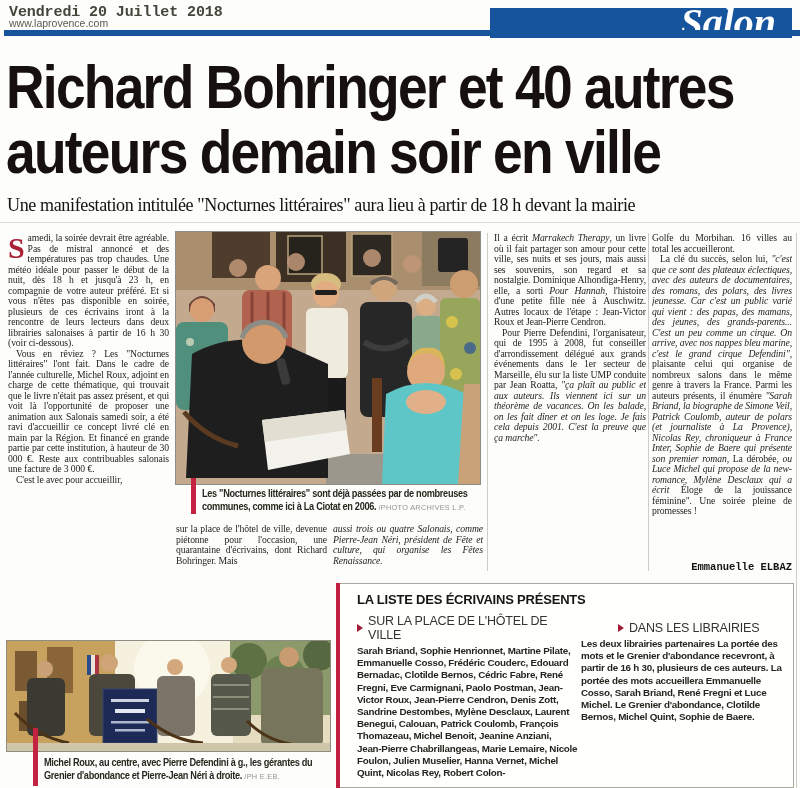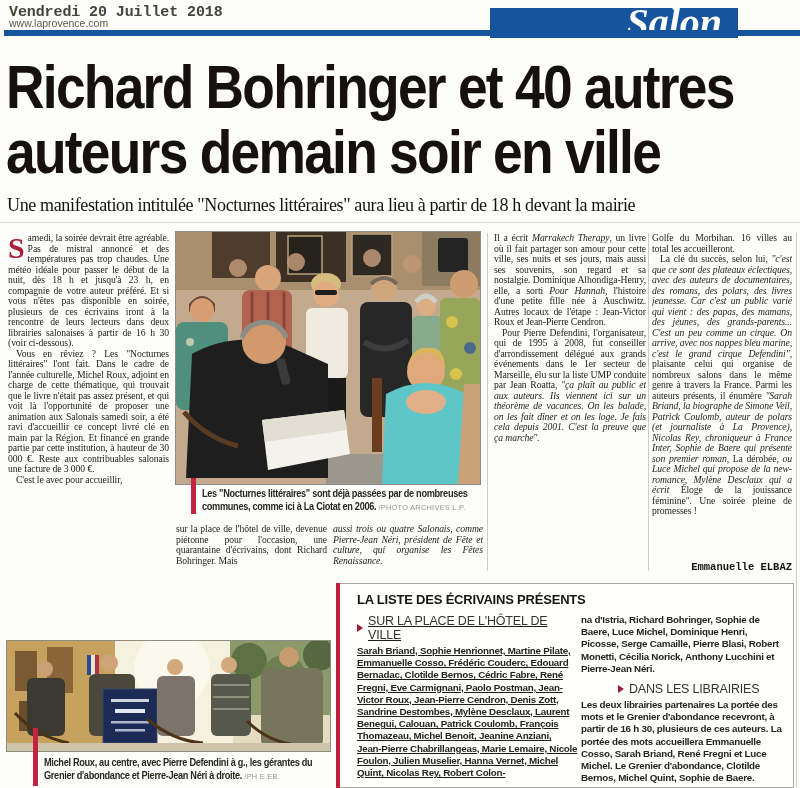--- a/index.html
+++ b/index.html
@@ -3,21 +3,21 @@
 <meta charset="utf-8">
 <style>
   html,body{margin:0;padding:0;background:#fff;}
   .page{position:relative;width:800px;height:788px;background:#fdfdfb;overflow:hidden;
         font-family:"Liberation Serif",serif;color:#1e1d1a;}
   
   .mh-date{position:absolute;left:9px;top:4px;font-family:Liberation Mono, monospace;
            font-size:15px;font-weight:bold;color:#45453c;letter-spacing:-0.1px;}
   .mh-url{position:absolute;left:9px;top:17px;font-family:"Liberation Sans",sans-serif;
           font-size:10.5px;color:#5a5a50;}
-  .banner{position:absolute;left:490px;top:8px;width:248px;height:30px;background:#16549e;overflow:hidden;}
+  .banner{position:absolute;left:490px;top:8px;width:302px;height:30px;background:#16549e;overflow:hidden;}
   .banner-text{position:absolute;right:16px;top:-9px;font-family:"Liberation Serif",serif;
                font-style:italic;font-weight:bold;font-size:40px;color:#ffffff;}
   .blue-rule{position:absolute;left:4px;top:30px;width:796px;height:6px;background:#16549e;}
   
   .headline{position:absolute;left:6px;top:54px;font-family:"Liberation Sans",sans-serif;
             font-weight:bold;font-size:62px;line-height:65px;letter-spacing:-2px;color:#16100f;
             transform:scaleX(0.86);transform-origin:0 0;white-space:nowrap;}
   .subhead{position:absolute;left:7px;top:194px;width:830px;font-family:"Liberation Serif",serif;
            font-size:19px;color:#15130f;letter-spacing:-0.4px;transform:scaleX(0.95);transform-origin:0 0;}
   .hairline{position:absolute;left:0;top:222px;width:800px;height:1px;background:#dcdad2;}
@@ -42,21 +42,21 @@
   .capbar{position:absolute;width:5px;background:#c32240;z-index:3;}
   .cap{position:absolute;font-family:"Liberation Sans",sans-serif;font-weight:bold;font-size:10px;
        line-height:13px;letter-spacing:-0.35px;color:#29281f;transform:scaleX(0.92);transform-origin:0 0;}
   .credit{font-weight:normal;font-size:8px;color:#96928a;letter-spacing:0.3px;white-space:nowrap;}
   
   .box{position:absolute;left:336px;top:583px;width:456px;height:203px;border:1px solid #aaa9a0;background:#fffffe;overflow:hidden;}
   .boxbar{position:absolute;left:336px;top:583px;width:4px;height:205px;background:#c0203e;z-index:2;}
   .box-title{position:absolute;left:20px;top:8px;font-family:"Liberation Sans",sans-serif;
              font-weight:bold;font-size:13px;letter-spacing:-0.2px;color:#17160f;}
   .box-col{position:absolute;top:30px;font-family:"Liberation Sans",sans-serif;}
-  .bc1{left:20px;width:221px;text-decoration:underline;}
+  .bc1{left:20px;width:221px;}
   .bc2{left:244px;width:206px;}
   .sec-title{display:flex;align-items:center;gap:5px;font-size:12.5px;color:#35342c;
              letter-spacing:-0.2px;margin:0 0 3px 0;}
   .tri{width:0;height:0;border-left:6px solid #9e1c36;border-top:4.5px solid transparent;
        border-bottom:4.5px solid transparent;flex:0 0 auto;}
   .names{font-weight:bold;font-size:9.8px;line-height:12.2px;letter-spacing:-0.25px;color:#26251d;margin:0;}
   .sec2{margin-top:7px;padding-left:37px;}
 </style>
 </head>
 <body>
@@ -220,21 +220,20 @@
   <div class="box">
     <div class="box-title">LA LISTE DES ÉCRIVAINS PRÉSENTS</div>
     <div class="box-col bc1">
       <div class="sec-title">
         <span class="tri"></span>
         <span>SUR LA PLACE DE L'HÔTEL DE VILLE</span>
       </div>
       <p class="names">Sarah Briand, Sophie Henrionnet, Martine Pilate, Emmanuelle Cosso, Frédéric Couderc, Edouard Bernadac, Clotilde Bernos, Cédric Fabre, René Fregni, Eve Carmignani, Paolo Postman, Jean-Victor Roux, Jean-Pierre Cendron, Denis Zott, Sandrine Destombes, Mylène Desclaux, Laurent Benegui, Calouan, Patrick Coulomb, François Thomazeau, Michel Benoit, Jeanine Anziani, Jean-Pierre Chabrillangeas, Marie Lemaire, Nicole Foulon, Julien Muselier, Hanna Vernet, Michel Quint, Nicolas Rey, Robert Colon-</p>
     </div>
     <div class="box-col bc2">
-      <p class="names">na d'Istria, Richard Bohringer, Sophie de Baere, Luce Michel, Dominique Henri, Picosse, Serge Camaille, Pierre Blasi, Robert Monetti, Cécilia Norick, Anthony Lucchini et Pierre-Jean Néri.</p>
       <div class="sec-title sec2">
         <span class="tri"></span>
         <span>DANS LES LIBRAIRIES</span>
       </div>
       <p class="names">Les deux librairies partenaires La portée des mots et le Grenier d'abondance recevront, à partir de 16 h 30, plusieurs de ces auteurs. La portée des mots accueillera Emmanuelle Cosso, Sarah Briand, René Fregni et Luce Michel. Le Grenier d'abondance, Clotilde Bernos, Michel Quint, Sophie de Baere.</p>
     </div>
   </div>
 
 </div>
 

